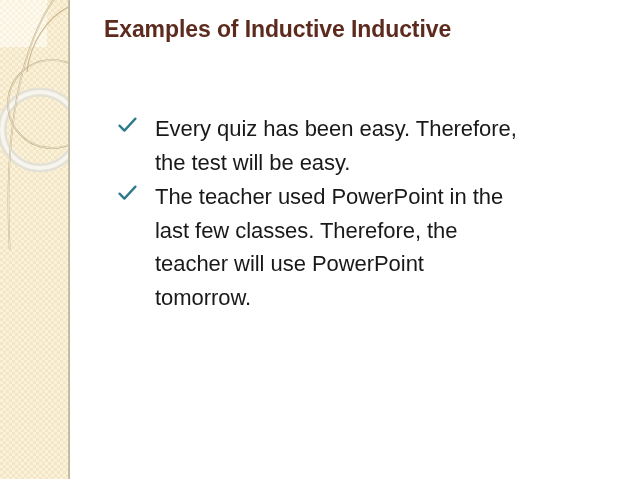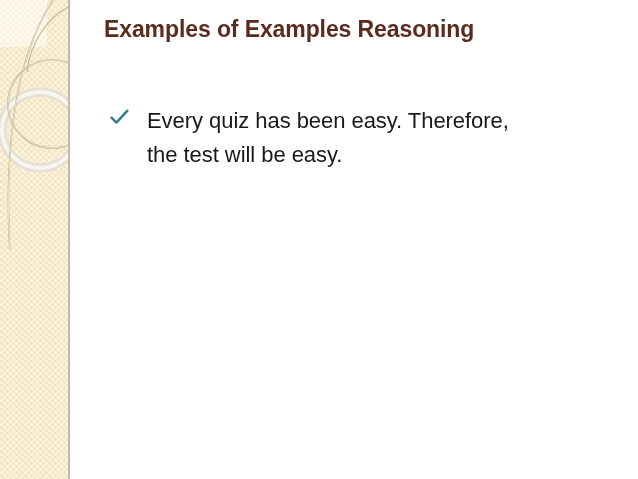--- a/index.html
+++ b/index.html
@@ -78,21 +78,21 @@
     color: #5c2b1e;
     white-space: nowrap;
   }
 
   
   .body-list {
     position: absolute;
     left: 110px;
     top: 104px;
     width: 520px;
-    margin: 0;
+    margin: 8px;
     padding: 0;
     list-style: none;
   }
   .bullet-row {
     display: flex;
     align-items: flex-start;
     margin-bottom: 1px;
   }
   .bullet-mark {
     flex: 0 0 auto;
@@ -125,31 +125,42 @@
       <circle cx="52" cy="104" r="44" fill="none" stroke="#fffdf6" stroke-width="0.7"></circle>
 
       <path d="M 10 255 C 4 150, 14 48, 62 -12" fill="none" stroke="#bda87c" stroke-width="1.6"></path>
       <path d="M 10 255 C 4 150, 14 48, 62 -12" fill="none" stroke="#fffdf6" stroke-width="0.7"></path>
 
       <path d="M 70 6 C 46 18, 30 44, 27 72" fill="none" stroke="#cbb88f" stroke-width="1.2"></path>
     </svg>
     <div class="side-band-edge"></div>
   </div>
 
-  <div class="title">Examples of Examples Reasoning</div>
+  <div class="title">Examples of Inductive Inductive</div>
 
   <ul class="body-list">
 
     <li class="bullet-row">
       <span class="bullet-mark">
         <svg width="19" height="17" viewBox="0 0 19 17">
           <path d="M1.5 8.6 L6.4 13.6 L17.4 1.6" fill="none" stroke="#2e7a8c" stroke-width="2.3" stroke-linecap="round" stroke-linejoin="round"></path>
         </svg>
       </span>
       <span class="bullet-text">Every quiz has been easy.  Therefore,
 the test will be easy.</span>
     </li>
 
+    <li class="bullet-row">
+      <span class="bullet-mark">
+        <svg width="19" height="17" viewBox="0 0 19 17">
+          <path d="M1.5 8.6 L6.4 13.6 L17.4 1.6" fill="none" stroke="#2e7a8c" stroke-width="2.3" stroke-linecap="round" stroke-linejoin="round"></path>
+        </svg>
+      </span>
+      <span class="bullet-text">The teacher used PowerPoint in the
+last few classes.  Therefore, the
+teacher will use PowerPoint
+tomorrow.</span>
+    </li>
 
 
   </ul>
 
 </div>
 
 </body></html>

